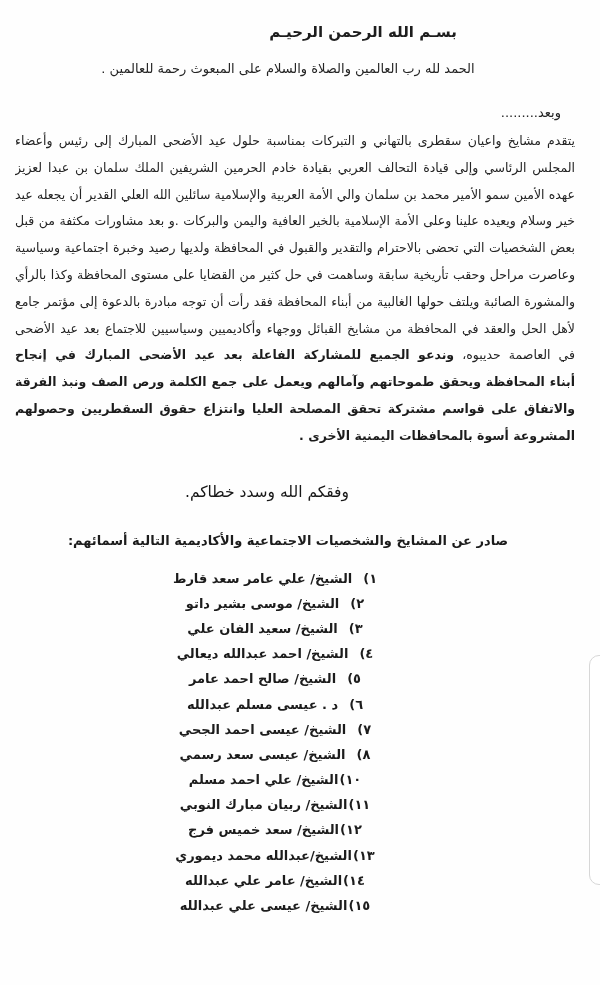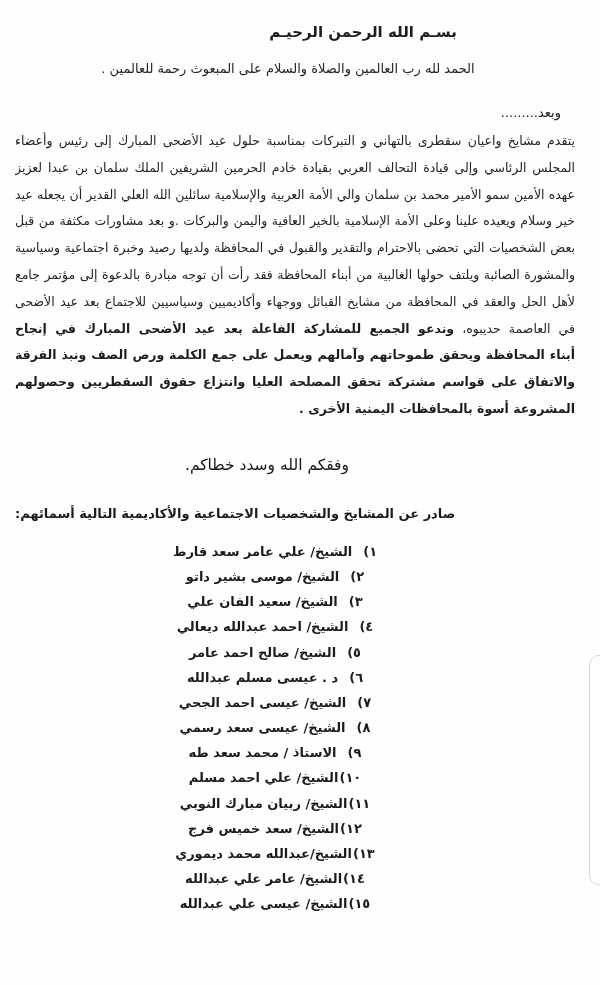--- a/index.html
+++ b/index.html
@@ -56,21 +56,21 @@
     color:#171717;
     text-align:left;
     padding-left:170px;
     margin-top:30px;
     height:24px;line-height:24px;
   }
   .issued{
     font-weight:bold;
     font-size:13px;
     color:#1c1c1c;
-    text-align:left;
+    text-align:center;
     margin:26px 14px 0 0;
     height:22px;line-height:22px;
   }
   .sig-list{
     margin:14px 40px 0 0;
   }
   .sig-row{
     font-weight:bold;
     font-size:13px;
     color:#1c1c1c;
@@ -102,20 +102,21 @@
   <div class="praise">الحمد لله رب العالمين والصلاة والسلام على المبعوث رحمة للعالمين  .</div>
 
   <div class="preamble">وبعد.........</div>
 
   <div class="para">
     <div class="para-line">يتقدم مشايخ واعيان سقطرى بالتهاني و التبركات بمناسبة حلول عيد الأضحى المبارك إلى رئيس وأعضاء</div>
     <div class="para-line">المجلس الرئاسي وإلى قيادة التحالف العربي بقيادة خادم الحرمين الشريفين الملك سلمان بن عبدا لعزيز وولي</div>
     <div class="para-line">عهده الأمين سمو الأمير محمد بن سلمان والي الأمة العربية والإسلامية سائلين الله العلي القدير أن يجعله عيد</div>
     <div class="para-line">خير وسلام ويعيده علينا وعلى الأمة الإسلامية بالخير العافية واليمن والبركات .و بعد مشاورات مكثفة من قبل</div>
     <div class="para-line">بعض الشخصيات التي تحضى بالاحترام والتقدير والقبول في المحافظة ولديها رصيد وخبرة اجتماعية وسياسية</div>
+    <div class="para-line">وعاصرت مراحل وحقب تأريخية سابقة وساهمت في حل كثير من القضايا على مستوى المحافظة وكذا بالرأي</div>
     <div class="para-line">والمشورة الصائبة ويلتف حولها الغالبية من أبناء المحافظة فقد رأت أن توجه مبادرة بالدعوة إلى مؤتمر جامع</div>
     <div class="para-line">لأهل الحل والعقد في المحافظة من مشايخ القبائل ووجهاء وأكاديميين وسياسيين للاجتماع بعد عيد الأضحى</div>
     <div class="para-line">
       <span>في العاصمة حديبوه، </span>
       <span class="seg-bold">وندعو الجميع للمشاركة الفاعلة بعد عيد الأضحى المبارك في إنجاح المؤتمر بما يخدم</span>
     </div>
     <div class="para-line bold">أبناء المحافظة ويحقق طموحاتهم وآمالهم ويعمل على جمع الكلمة ورص الصف ونبذ الفرقة والاختلاف</div>
     <div class="para-line bold">والاتفاق على قواسم مشتركة تحقق المصلحة العليا وانتزاع حقوق السقطريين وحصولهم على حقوقهم</div>
     <div class="para-line bold last">المشروعة أسوة بالمحافظات اليمنية الأخرى .</div>
   </div>
@@ -126,21 +127,20 @@
 
   <div class="sig-list">
     <div class="sig-row wide-gap"><span class="sig-num">١)</span><span>الشيخ/ علي عامر سعد قارط</span></div>
     <div class="sig-row wide-gap"><span class="sig-num">٢)</span><span>الشيخ/ موسى بشير داتو</span></div>
     <div class="sig-row wide-gap"><span class="sig-num">٣)</span><span>الشيخ/ سعيد الفان علي</span></div>
     <div class="sig-row wide-gap"><span class="sig-num">٤)</span><span>الشيخ/ احمد عبدالله ديعالي</span></div>
     <div class="sig-row wide-gap"><span class="sig-num">٥)</span><span>الشيخ/ صالح احمد عامر</span></div>
     <div class="sig-row wide-gap"><span class="sig-num">٦)</span><span>د . عيسى مسلم عبدالله</span></div>
     <div class="sig-row wide-gap"><span class="sig-num">٧)</span><span>الشيخ/ عيسى احمد الجحي</span></div>
     <div class="sig-row wide-gap"><span class="sig-num">٨)</span><span>الشيخ/ عيسى سعد رسمي</span></div>
-    <div class="sig-row wide-gap"><span class="sig-num">٩)</span><span>الاستاذ / محمد سعد طه</span></div>
     <div class="sig-row no-gap"><span class="sig-num">١٠)</span><span>الشيخ/ علي احمد مسلم</span></div>
     <div class="sig-row no-gap"><span class="sig-num">١١)</span><span>الشيخ/ ربيان مبارك النوبي</span></div>
     <div class="sig-row no-gap"><span class="sig-num">١٢)</span><span>الشيخ/ سعد خميس فرج</span></div>
     <div class="sig-row no-gap"><span class="sig-num">١٣)</span><span>الشيخ/عبدالله محمد ديموري</span></div>
     <div class="sig-row no-gap"><span class="sig-num">١٤)</span><span>الشيخ/ عامر علي عبدالله</span></div>
     <div class="sig-row no-gap"><span class="sig-num">١٥)</span><span>الشيخ/ عيسى علي عبدالله</span></div>
   </div>
 
   <div class="scrollbar-thumb"></div>
 

